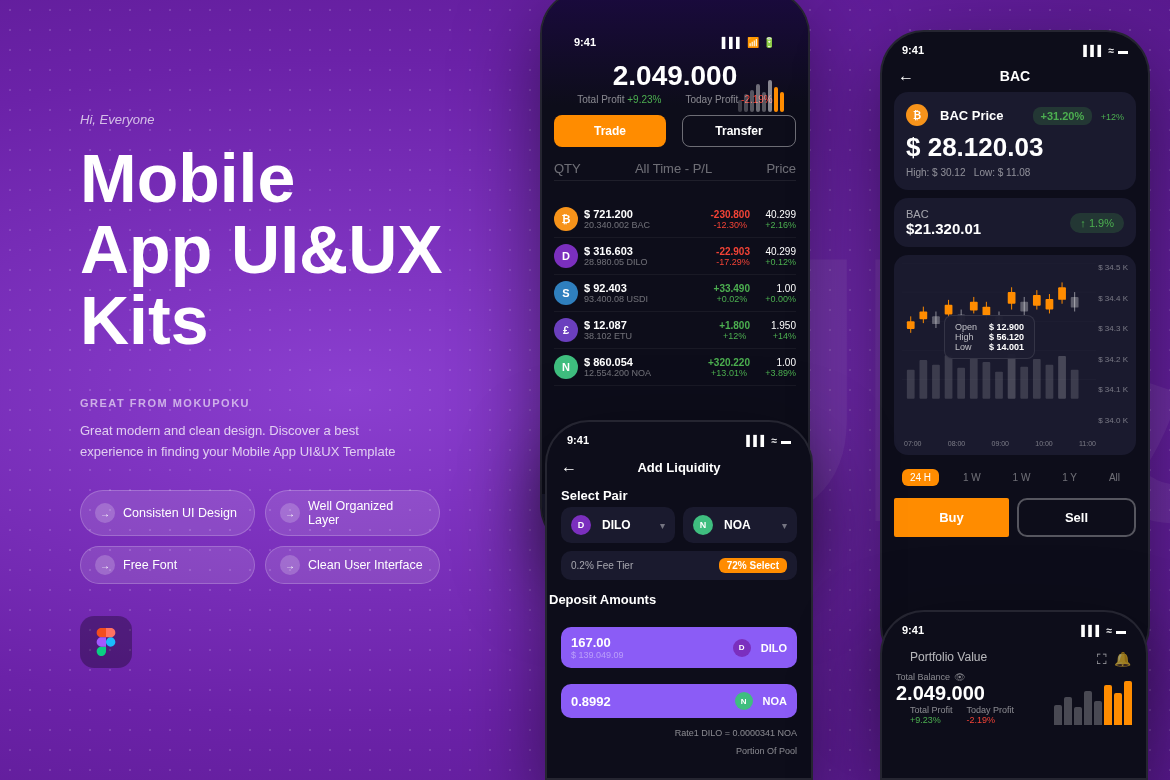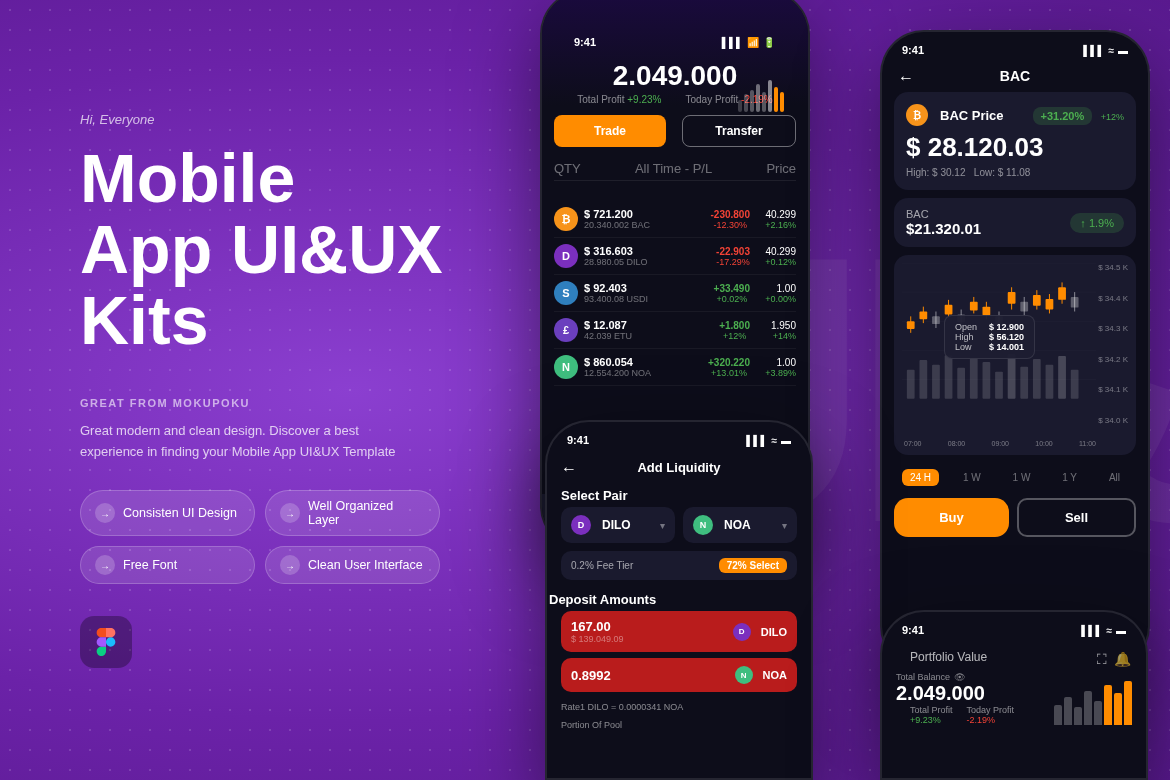--- a/index.html
+++ b/index.html
@@ -510,21 +510,21 @@
       display: flex;
       gap: 8px;
       padding: 6px 12px 12px;
     }
 
     .buy-btn {
       flex: 1;
       background: #FF8C00;
       color: white;
       border: none;
-      border-radius: 14px;
+      border-radius: 2px;
       padding: 10px;
       font-size: 13px;
       font-weight: 700;
       cursor: pointer;
     }
 
     .sell-btn {
       flex: 1;
       background: transparent;
       color: white;
@@ -623,41 +623,41 @@
       padding: 4px 2px;
       font-size: 13px;
       font-weight: 700;
       color: white;
     }
 
     .deposit-row {
       display: flex;
       align-items: center;
       justify-content: space-between;
-      margin: 0 14px 6px;
-      background: #b91c1c;
+      margin: 16px 14px 6px;
+      background: #8b5cf6;
       border-radius: 10px;
       padding: 8px 10px;
     }
 
     .deposit-amount { font-size: 13px; font-weight: 600; color: white; }
     .deposit-sub { font-size: 9px; color: rgba(255,255,255,0.4); }
 
     .deposit-coin {
       display: flex;
       align-items: center;
       gap: 4px;
       font-size: 11px;
       color: white;
       font-weight: 600;
     }
 
     .rate-row {
       display: flex;
-      justify-content: flex-start;
+      justify-content: flex-end;
       padding: 4px 14px;
       font-size: 9px;
       color: rgba(255,255,255,0.5);
     }
 
     
     .phone4 {
       width: 268px;
       height: 170px;
       bottom: 0;
@@ -874,21 +874,21 @@
           <div class="asset-price">
             <div class="price-val">1.00</div>
             <div class="price-chg green">+0.00%</div>
           </div>
         </div>
 
         <div class="asset-row">
           <div class="asset-icon coin-etu">£</div>
           <div class="asset-info">
             <div class="asset-value">$ 12.087</div>
-            <div class="asset-qty">42.039 ETU</div>
+            <div class="asset-qty">38.102 ETU</div>
           </div>
           <div class="asset-change">
             <div class="change-val green">+1.800</div>
             <div class="change-pct green">+12%</div>
           </div>
           <div class="asset-price">
             <div class="price-val">1.950</div>
             <div class="price-chg green">+14%</div>
           </div>
         </div>

